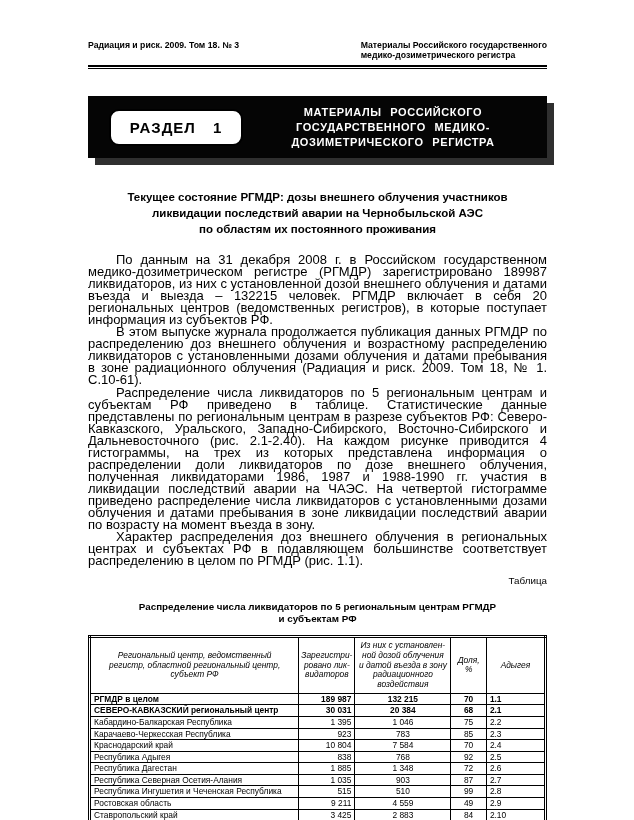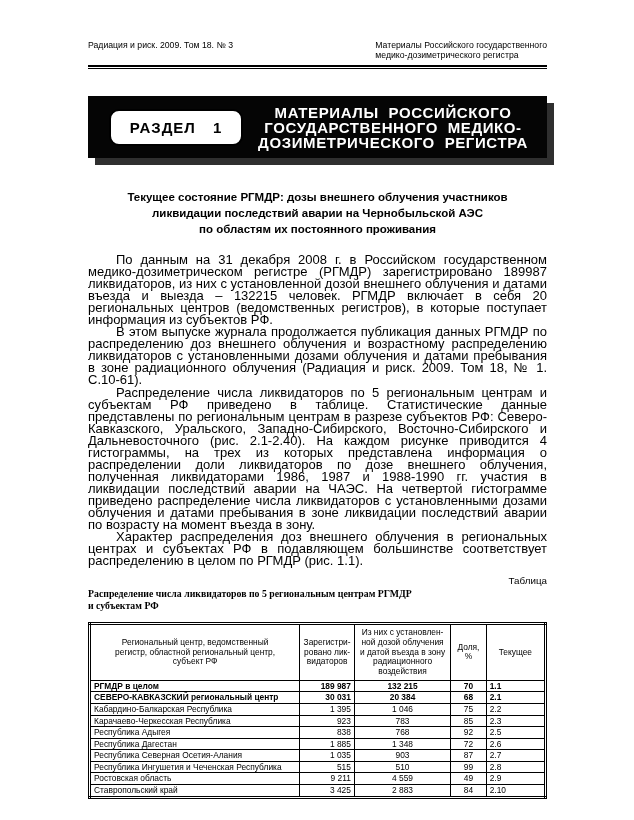--- a/index.html
+++ b/index.html
@@ -11,21 +11,21 @@
     background:#ffffff;
     font-family:"Liberation Sans", sans-serif;
     color:#000;
     overflow:hidden;
   }
   .content { padding:40px 87px 0 88px; }
 
   
   .running-head {
     display:flex; justify-content:space-between; align-items:flex-start;
-    font-size:8.7px; font-weight:normal; line-height:10px;
+    font-size:8.7px; font-weight:bold; line-height:10px;
   }
   .running-head .right { text-align:left; white-space:pre-line; }
   .head-rule {
     margin-top:5px;
     border-top:2.5px solid #000;
     border-bottom:1px solid #000;
     height:4px;
   }
 
   
@@ -44,21 +44,21 @@
     width:134px; height:37px;
     display:flex; align-items:center; justify-content:center; gap:17px;
     font-weight:bold; font-size:15px; letter-spacing:1px;
     flex:0 0 auto;
   }
   .banner-title {
     flex:1 1 auto;
     color:#fff;
     text-align:center;
     font-weight:bold;
-    font-size:15px; line-height:15px;
+    font-size:11px; line-height:15px;
     letter-spacing:0.6px; word-spacing:5px;
     white-space:pre-line;
     padding-right:4px;
   }
 
   
   .article-title {
     margin-top:31px;
     text-align:center;
     font-weight:bold;
@@ -66,38 +66,38 @@
     white-space:pre-line;
   }
 
   
   .paragraphs { margin-top:17px; font-size:13px; line-height:12.05px; text-align:justify; }
   .paragraphs p { margin:0; text-indent:28px; }
 
   
   .table-label { margin-top:8px; text-align:right; font-size:9.8px; line-height:12px; }
   .table-caption {
-    margin-top:1px; text-align:left; font-weight:bold;
-    font-size:9.8px; line-height:12px; white-space:pre-line;font-family:Liberation Serif, serif;
+    margin-top:14px; text-align:center; font-weight:bold;
+    font-size:9.8px; line-height:12px; white-space:pre-line;
   }
   table.liq {
     margin-top:10px;
     width:100%;
     border-collapse:collapse;
     border:3px double #000;
   }
   table.liq th, table.liq td { border:1px solid #000; }
   table.liq th {
     font-weight:normal;
     font-size:8.4px; line-height:9.7px;
     text-align:center; vertical-align:middle;
     padding:3px 2px;
     white-space:pre-line;
   }
-  table.liq thead th { border-bottom:1.5px solid #000; }
+  table.liq thead th { border-bottom:1.5px solid #000;font-style:italic; }
   table.liq td {
     font-size:8.4px; line-height:10.6px;
     height:11px;
     padding:0 3px;
     vertical-align:middle;
   }
   td.c-name  { text-align:left; padding-left:2px; }
   td.c-reg   { text-align:right; padding-right:9px; }
   td.c-dose  { text-align:center; }
   td.c-share { text-align:center; }
@@ -164,21 +164,21 @@
           <th>Зарегистри-
 ровано лик-
 видаторов</th>
           <th>Из них с установлен-
 ной дозой облучения
 и датой въезда в зону
 радиационного
 воздействия</th>
           <th>Доля,
 %</th>
-          <th>Текущее</th>
+          <th>Адыгея</th>
         </tr>
       </thead>
       <tbody>
   <tr class="bold">
     <td class="c-name">РГМДР в целом</td>
     <td class="c-reg">189 987</td>
     <td class="c-dose">132 215</td>
     <td class="c-share">70</td>
     <td class="c-fig">1.1</td>
   </tr>
@@ -200,20 +200,27 @@
   </tr>
 
   <tr>
     <td class="c-name">Карачаево-Черкесская Республика</td>
     <td class="c-reg">923</td>
     <td class="c-dose">783</td>
     <td class="c-share">85</td>
     <td class="c-fig">2.3</td>
   </tr>
 
+  <tr>
+    <td class="c-name">Краснодарский край</td>
+    <td class="c-reg">10 804</td>
+    <td class="c-dose">7 584</td>
+    <td class="c-share">70</td>
+    <td class="c-fig">2.4</td>
+  </tr>
 
   <tr>
     <td class="c-name">Республика Адыгея</td>
     <td class="c-reg">838</td>
     <td class="c-dose">768</td>
     <td class="c-share">92</td>
     <td class="c-fig">2.5</td>
   </tr>
 
   <tr>

